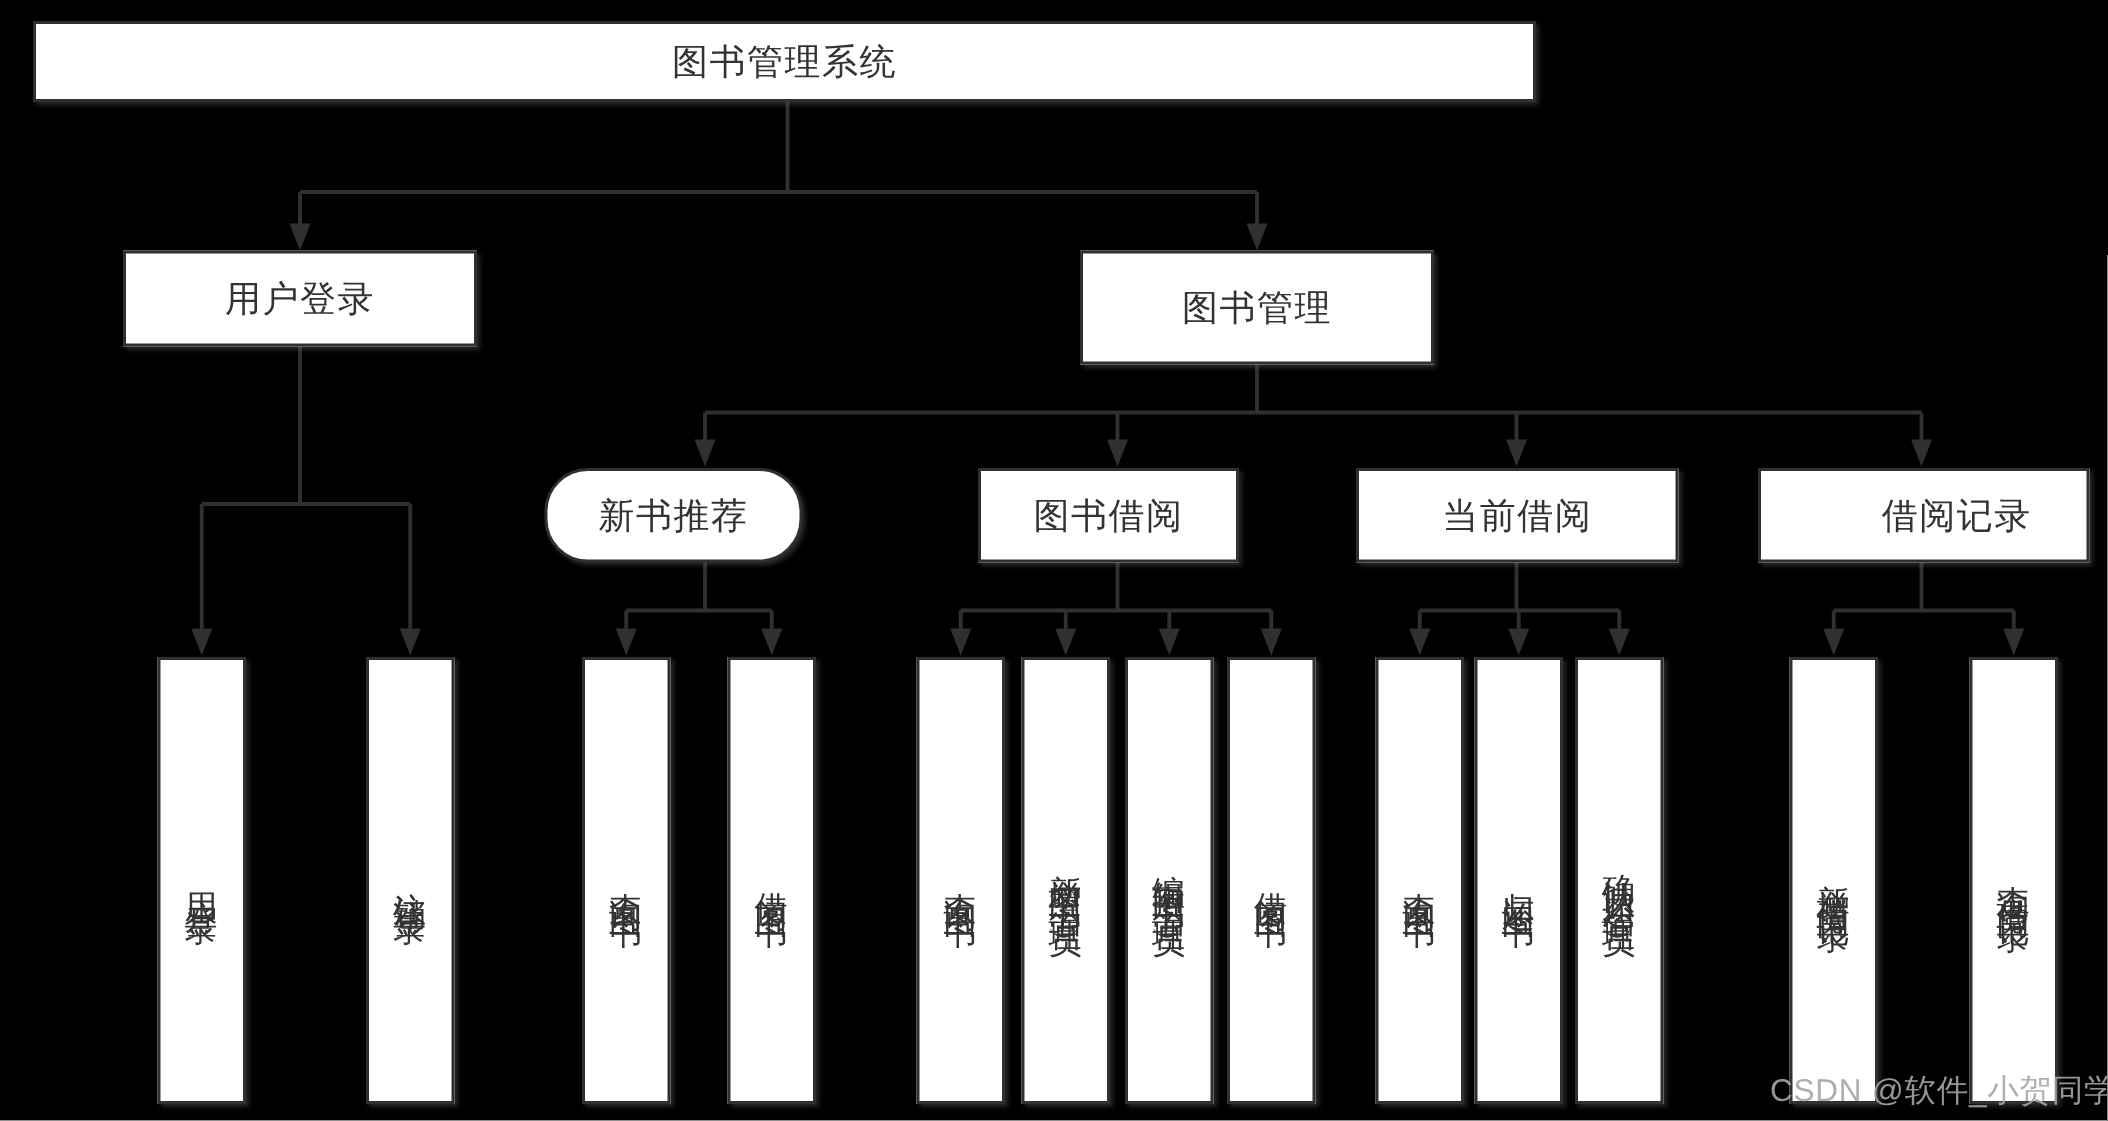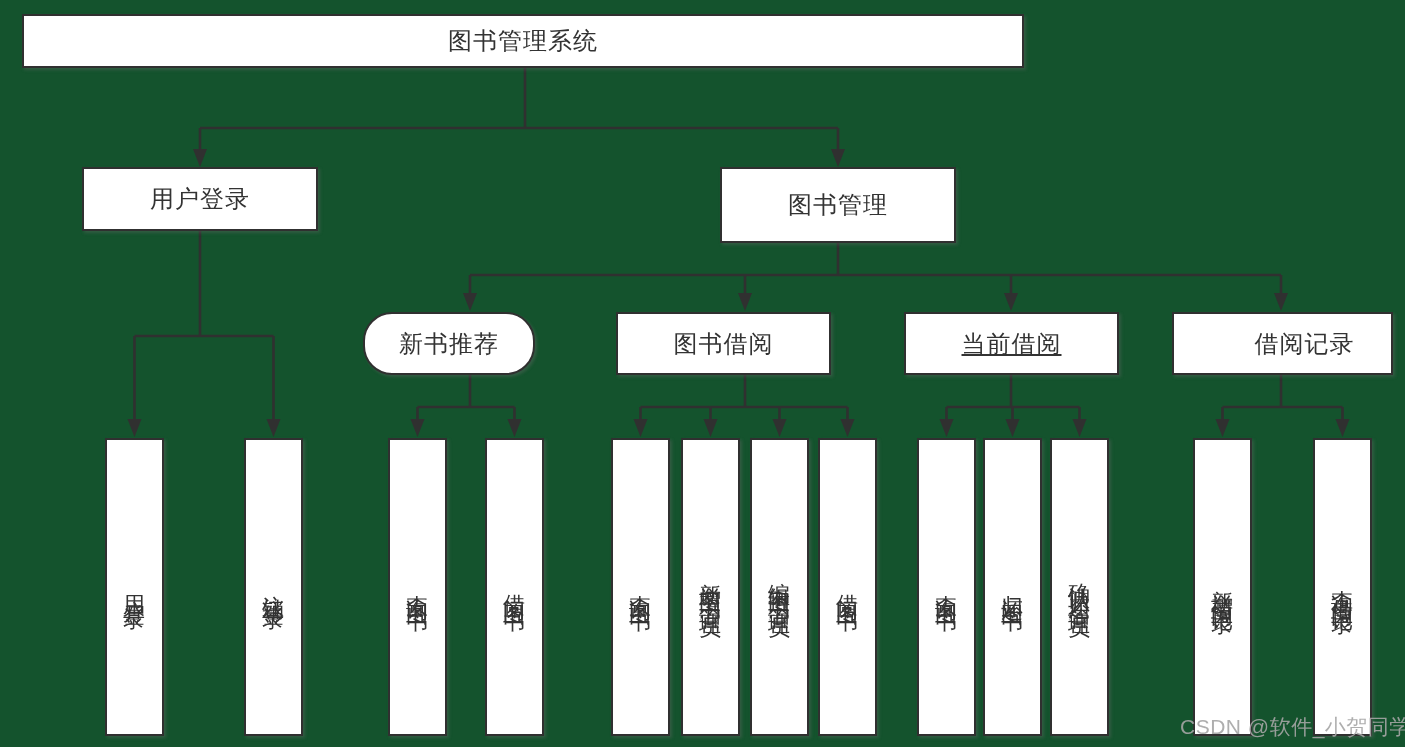--- a/index.html
+++ b/index.html
@@ -1,19 +1,19 @@
 <!DOCTYPE html>
 <html><head>
 <meta charset="utf-8">
 <style>
   html,body{margin:0;padding:0;background:#ffffff;}
   .canvas{
     position:relative;
     width:1405px;height:747px;
-    background:#14532d;
+    background:#000000;
     font-family:"Liberation Sans","DejaVu Sans",sans-serif;
     overflow:hidden;
   }
   .connector-layer{
     position:absolute;left:0;top:0;width:1405px;height:747px;
     pointer-events:none;
   }
   .node{
     position:absolute;
     box-sizing:border-box;
@@ -72,22 +72,22 @@
              M1072.5 419 L1086.5 419 L1079.5 437 Z
              M1215.5 419 L1229.5 419 L1222.5 437 Z  M1335.5 419 L1349.5 419 L1342.5 437 Z"></path>
   </svg>
 
   <div class="node hnode root" style="left:22px;top:14px;width:1002px;height:54px;">图书管理系统</div>
 
   <div class="node hnode" style="left:82px;top:167px;width:236px;height:64px;">用户登录</div>
   <div class="node hnode" style="left:720px;top:167px;width:236px;height:76px;">图书管理</div>
 
   <div class="node hnode" style="left:363px;top:312px;width:172px;height:63px;border-radius:29px;">新书推荐</div>
-  <div class="node hnode" style="left:616px;top:312px;width:215px;height:63px;">图书借阅</div>
-  <div class="node hnode" style="left:904px;top:312px;width:215px;height:63px;text-decoration:underline;">当前借阅</div>
+  <div class="node hnode" style="left:652px;top:312px;width:174px;height:63px;">图书借阅</div>
+  <div class="node hnode" style="left:904px;top:312px;width:215px;height:63px;">当前借阅</div>
   <div class="node hnode" style="left:1172px;top:312px;width:221px;height:63px;padding-left:44px;">借阅记录</div>
 
   <div class="node leaf" style="left:105px;top:438px;width:59px;height:298px;">用户登录</div>
   <div class="node leaf" style="left:244px;top:438px;width:59px;height:298px;">注销登录</div>
 
   <div class="node leaf" style="left:388px;top:438px;width:59px;height:298px;">查询图书</div>
   <div class="node leaf" style="left:485px;top:438px;width:59px;height:298px;">借阅图书</div>
 
   <div class="node leaf" style="left:611px;top:438px;width:59px;height:298px;">查询图书</div>
   <div class="node leaf" style="left:681px;top:438px;width:59px;height:298px;">新增图书（管理员）</div>

